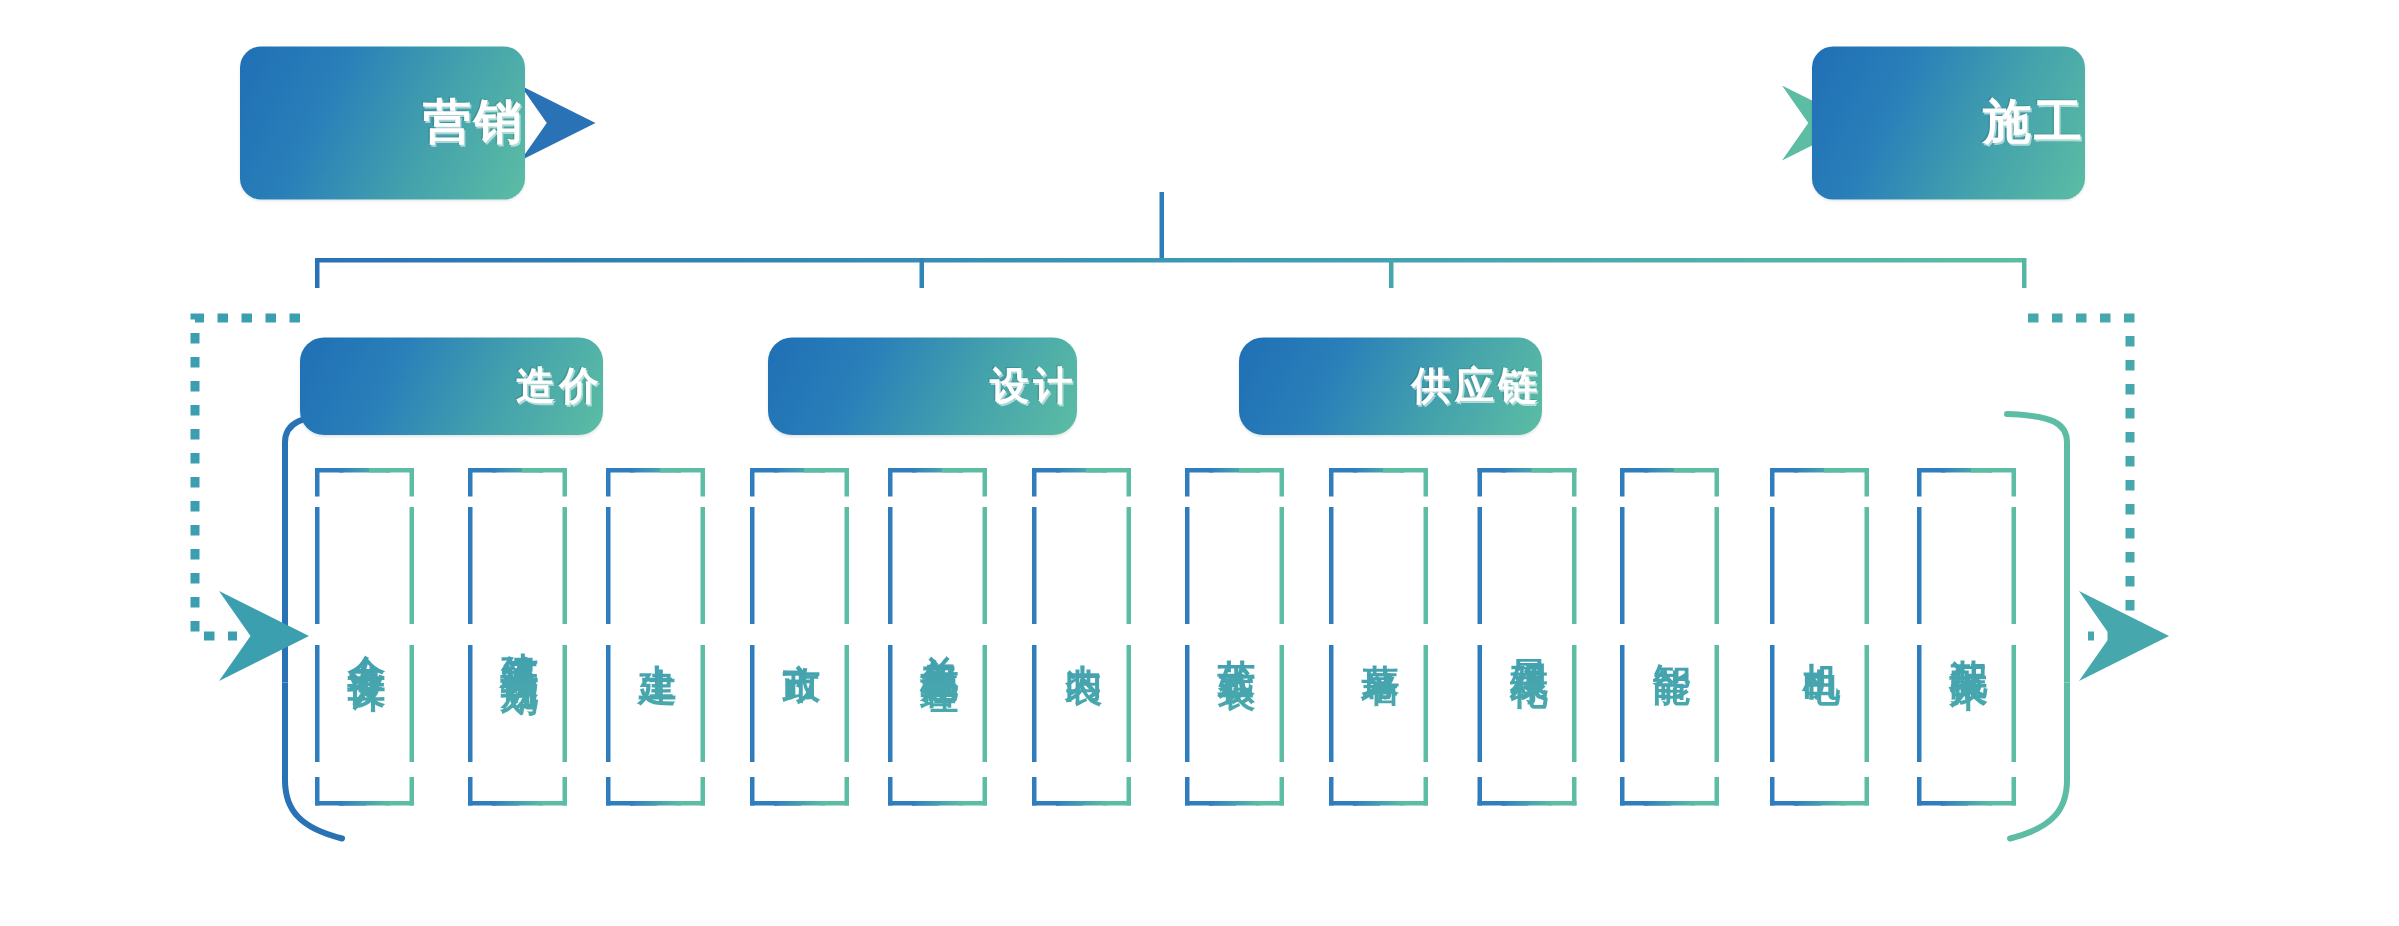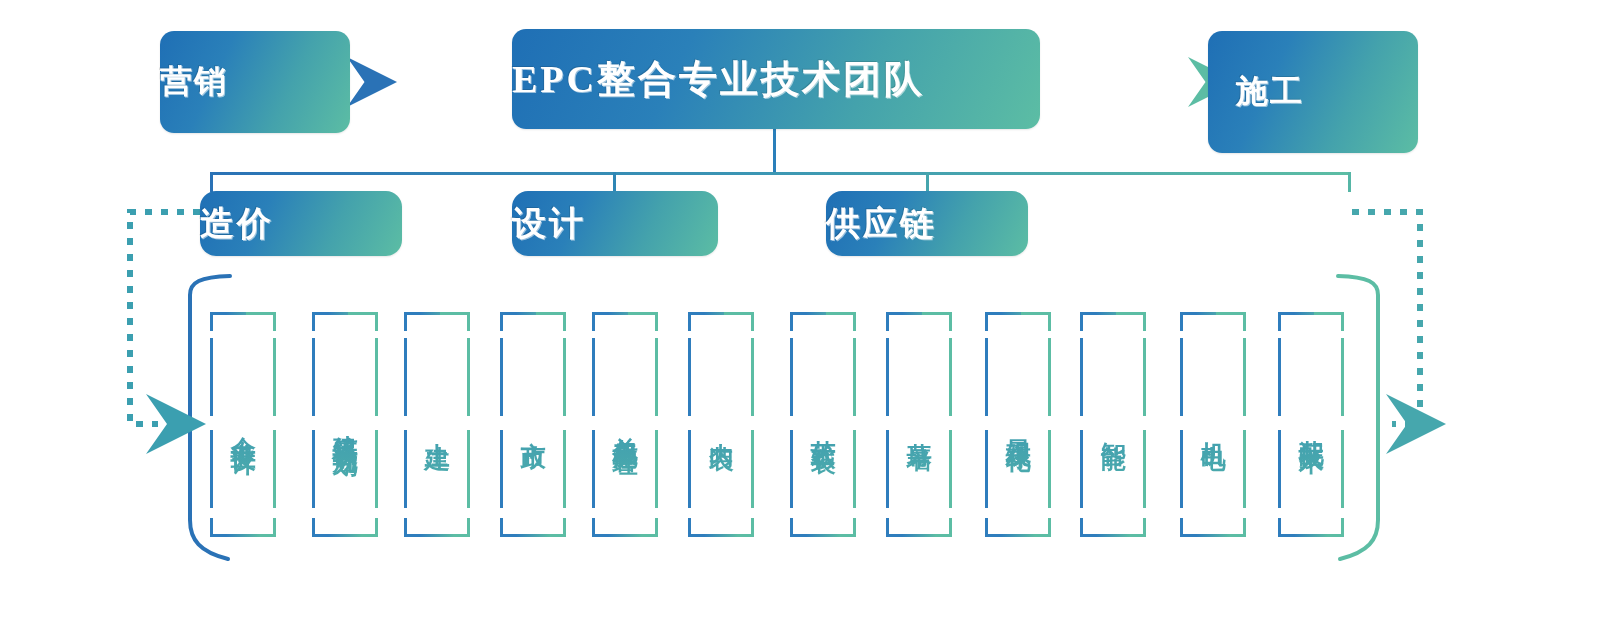--- a/index.html
+++ b/index.html
@@ -7,33 +7,33 @@
   body{
     font-family:"Liberation Serif","DejaVu Serif",serif;
     width:1599px;height:617px;position:relative;overflow:hidden;
   }
   #stage{position:absolute;left:0;top:0;width:1599px;height:617px;}
 
   
   .node{
     position:absolute;
     border-radius:14px;
-    display:flex;align-items:center;justify-content:flex-start;
+    display:flex;align-items:center;justify-content:flex-end;
     color:#ffffff;
     letter-spacing:2px;
     text-shadow:1px 1px 0 rgba(255,255,255,.55), -1px -1px 0 rgba(0,0,0,.12);
     font-weight:700;
     background:linear-gradient(115deg,#1f6fb5 0%,#2a80b9 32%,#44a2ac 66%,#5cbda4 100%);
     box-shadow:0 1px 2px rgba(0,0,0,.10);
     z-index:6;
     white-space:nowrap;
   }
   .node.root{font-size:38px;letter-spacing:3px;}
   .node.side{font-size:32px;}
-  .node.branch{font-size:34px;letter-spacing:3px;border-radius:16px;}
+  .node.branch{font-size:26px;letter-spacing:3px;border-radius:16px;margin-top:34px;}
 
   
   .leaf{
     position:absolute;
     width:66px;
     display:block;
   }
   .leaf .frame{
     position:absolute;left:0;top:0;width:100%;height:100%;
   }
@@ -135,25 +135,22 @@
 
     <path d="M200,212 L130,212 L130,424 L158,424" fill="none" stroke="#3b9fb0" stroke-width="6" stroke-dasharray="7 9" stroke-linecap="butt" marker-end="url(#arrRb)"></path>
 
     <path d="M1352,212 L1420,212 L1420,424 L1392,424" fill="none" stroke="#46a7ad" stroke-width="6" stroke-dasharray="7 9" stroke-linecap="butt" marker-end="url(#arrLg2)"></path>
   </svg>
 
   <div class="node side" style="left:160px;top:31px;width:190px;height:102px;">
     <span>营销</span>
   </div>
 
-  <div class="node root" style="left:512px;top:29px;width:528px;height:100px;">
-    <span>EPC整合专业技术团队</span>
-  </div>
-
-  <div class="node side" style="left:1208px;top:31px;width:182px;height:122px;padding-left:28px;">
+
+  <div class="node side" style="left:1208px;top:31px;width:182px;height:102px;">
     <span>施工</span>
   </div>
 
   <div class="node branch" style="left:200px;top:191px;width:202px;height:65px;">
     <span>造价</span>
   </div>
   <div class="node branch" style="left:826px;top:191px;width:202px;height:65px;">
     <span>供应链</span>
   </div>
   <div class="node branch" style="left:512px;top:191px;width:206px;height:65px;">

